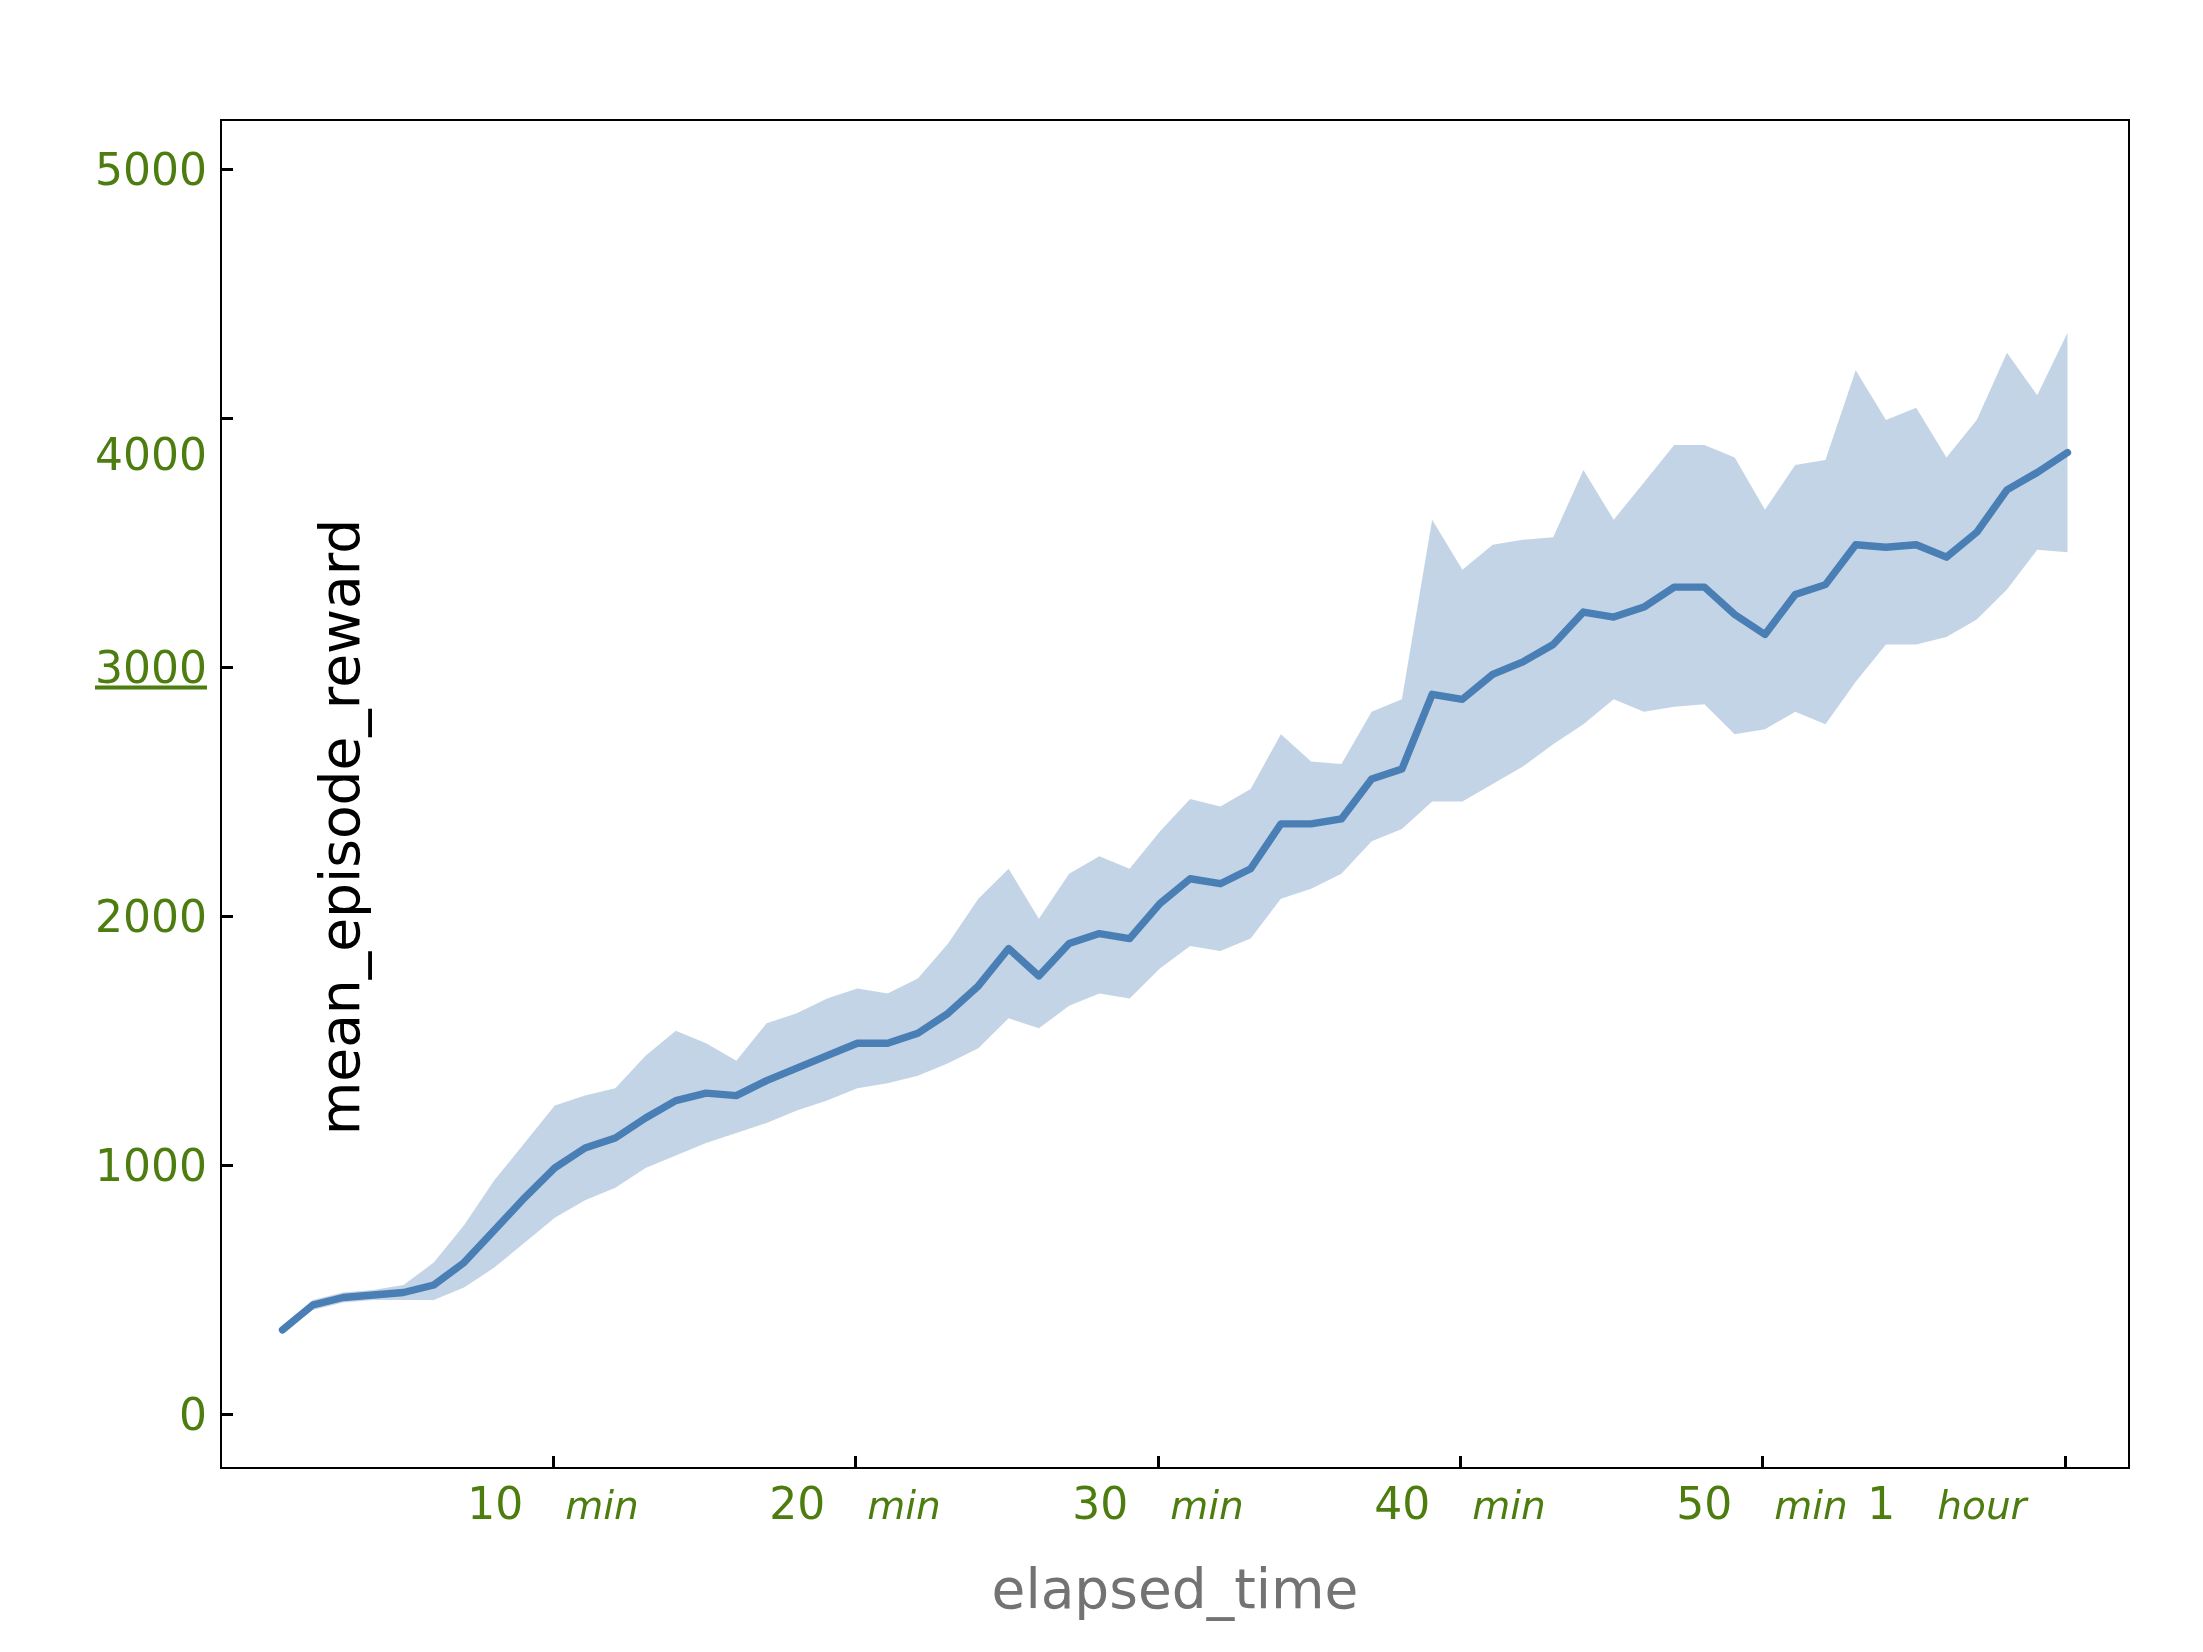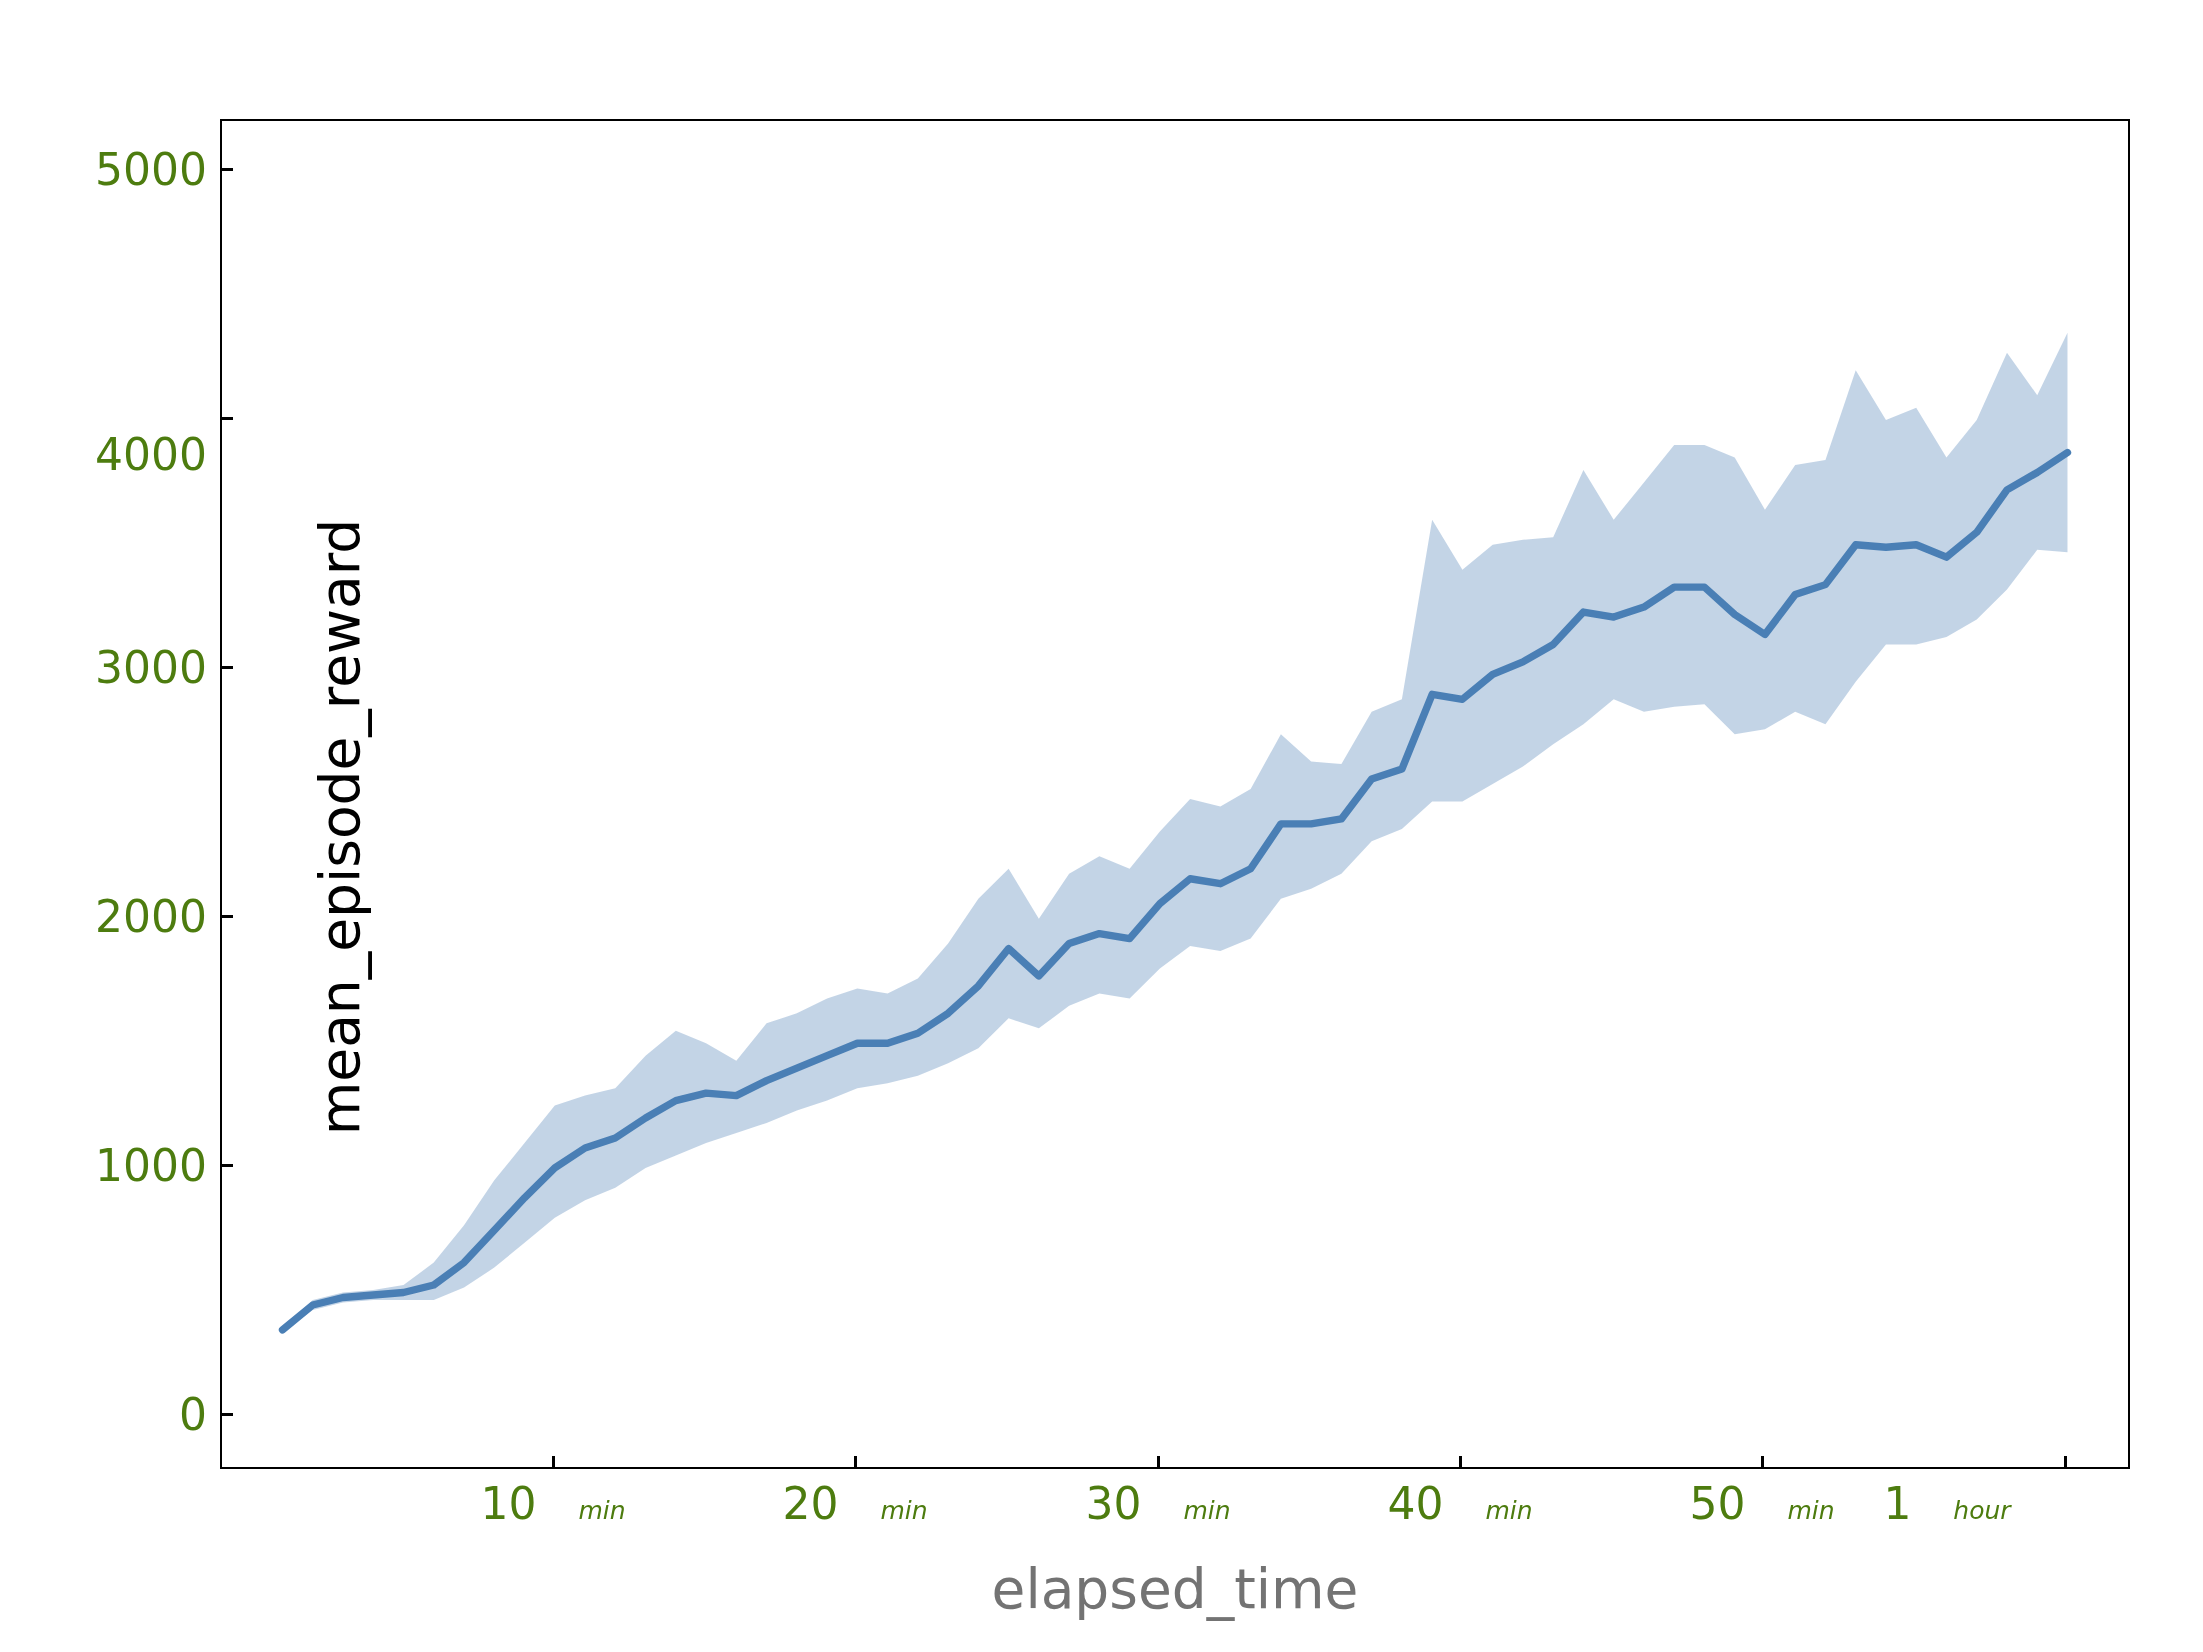--- a/index.html
+++ b/index.html
@@ -64,21 +64,21 @@
     width: 184px;
     transform: translateY(-50%);
   }
   .x-tick-label {
     top: 1478px;
     transform: translateX(-50%);
     white-space: nowrap;
   }
   .x-tick-label .unit {
     font-style: italic;
-    font-size: 25px;
+    font-size: 39px;
     margin-left: 28px;
   }
   .tick-mark {
     position: absolute;
     background: #000;
   }
   .y-tick-mark {
     width: 13px;
     height: 2.8px;
     left: 220px;
@@ -105,21 +105,21 @@
   <div class="y-label">mean_episode_reward</div>
   <div class="x-label">elapsed_time</div>
 
   <div id="ticks-layer">
       <div class="tick-label y-tick-label" style="top: 1414px;">0</div>
       <div class="tick-mark y-tick-mark" style="top: 1413px;"></div>
       <div class="tick-label y-tick-label" style="top: 1165px;">1000</div>
       <div class="tick-mark y-tick-mark" style="top: 1164px;"></div>
       <div class="tick-label y-tick-label" style="top: 916px;">2000</div>
       <div class="tick-mark y-tick-mark" style="top: 915px;"></div>
-      <div class="tick-label y-tick-label" style="top: 667px;">3000</div>
+      <div class="tick-label y-tick-label" style="top: 667px; text-decoration: underline;">3000</div>
       <div class="tick-mark y-tick-mark" style="top: 666px;"></div>
       <div class="tick-label y-tick-label" style="top: 418px; margin-top: 36px;">4000</div>
       <div class="tick-mark y-tick-mark" style="top: 417px;"></div>
       <div class="tick-label y-tick-label" style="top: 169px;">5000</div>
       <div class="tick-mark y-tick-mark" style="top: 168px;"></div>
       <div class="tick-label x-tick-label" style="left: 553px;">10 <span class="unit">min</span></div>
       <div class="tick-mark x-tick-mark" style="left: 552px;"></div>
       <div class="tick-label x-tick-label" style="left: 855px;">20 <span class="unit">min</span></div>
       <div class="tick-mark x-tick-mark" style="left: 854px;"></div>
       <div class="tick-label x-tick-label" style="left: 1158px;">30 <span class="unit">min</span></div>

